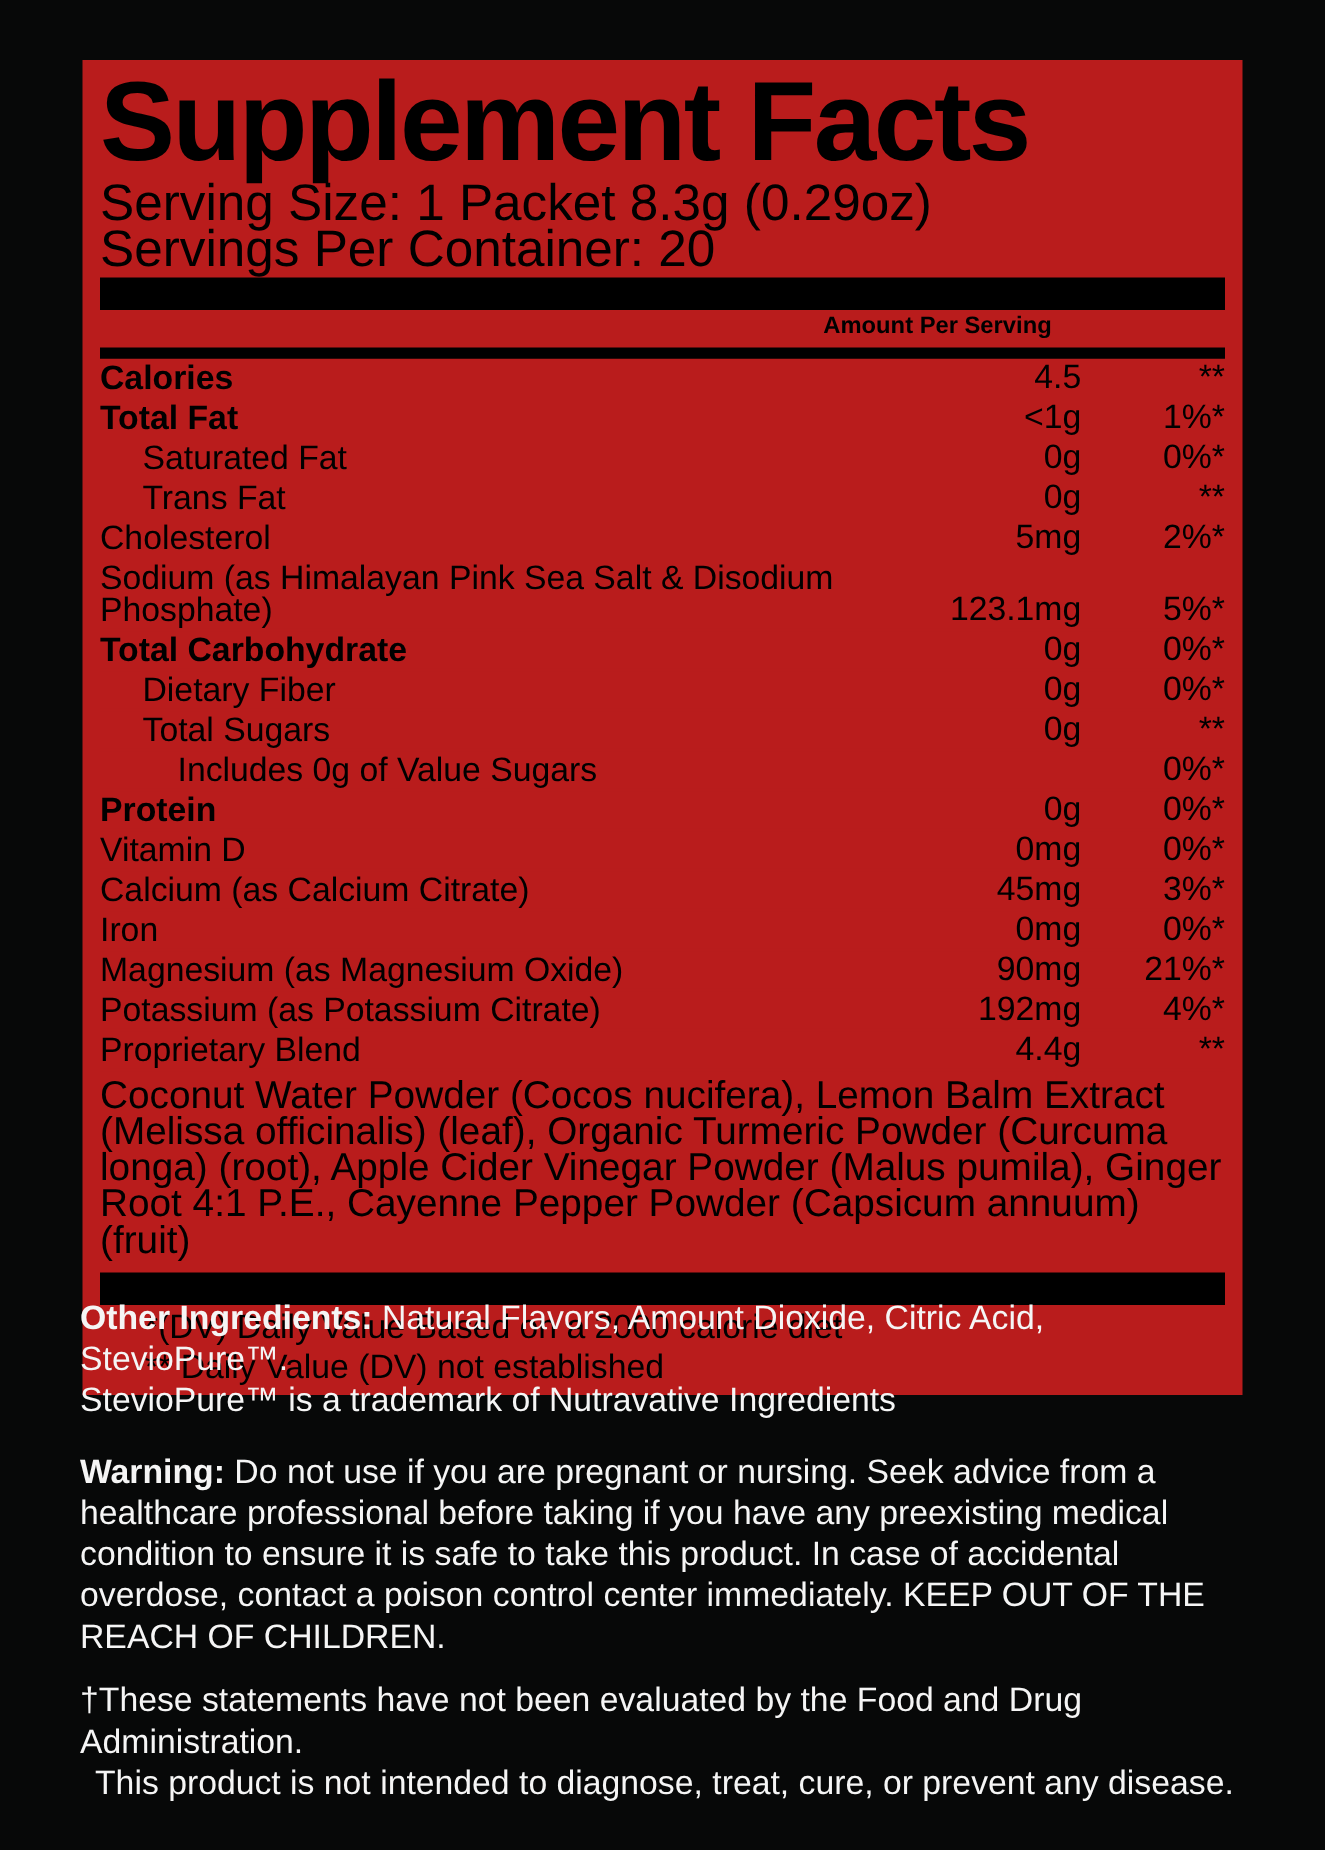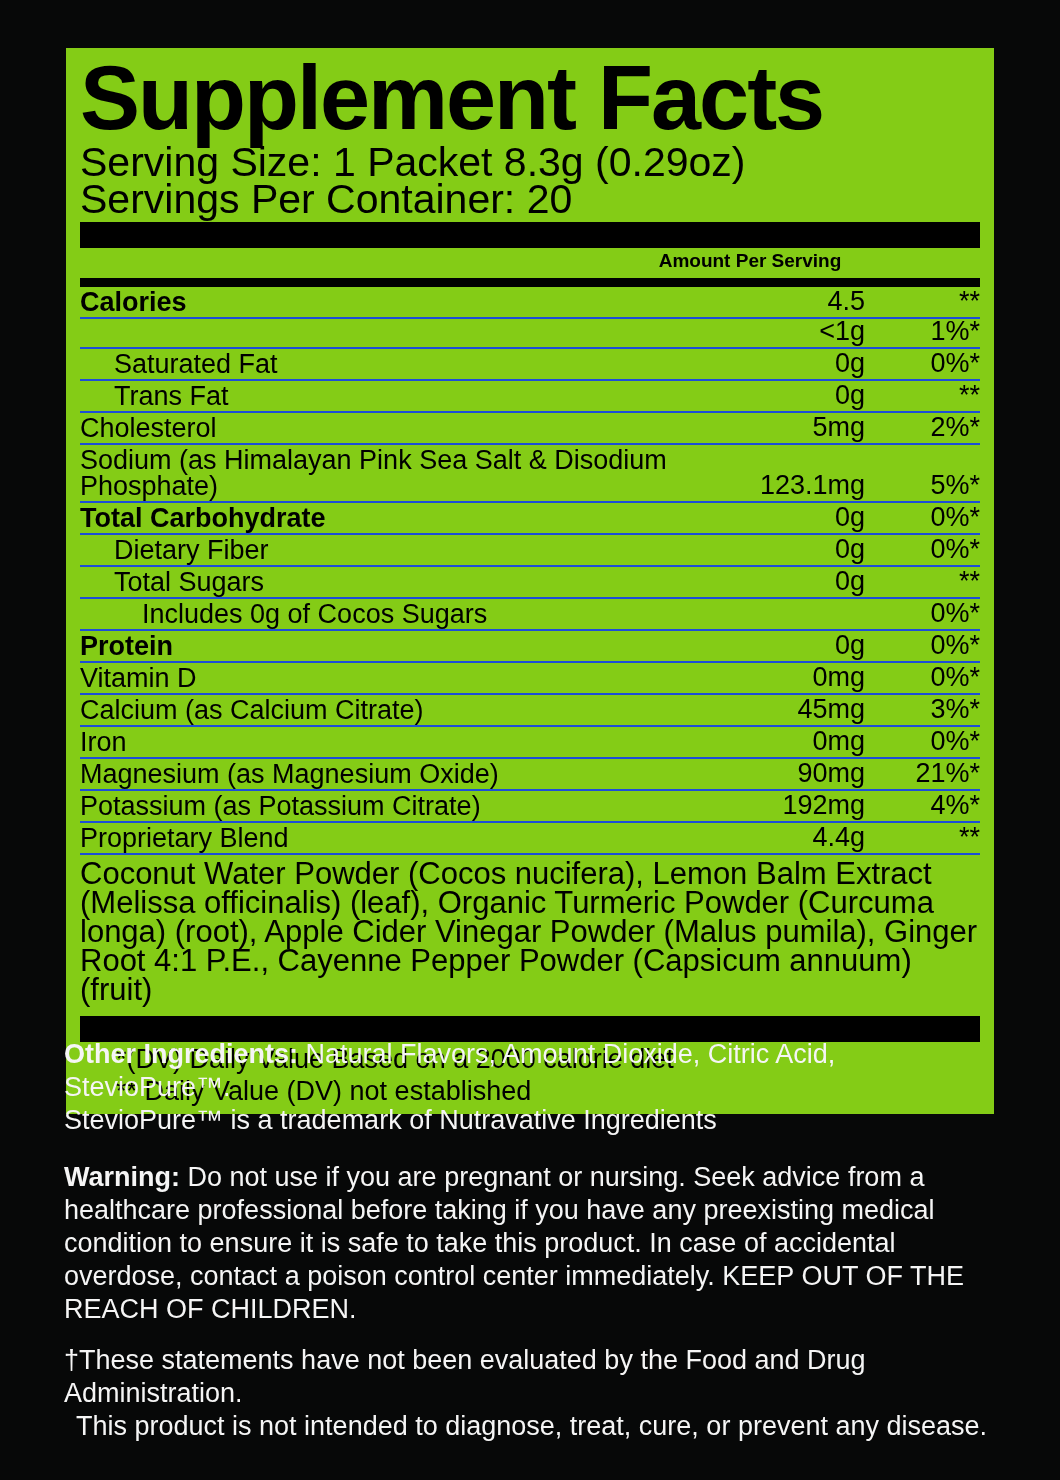--- a/index.html
+++ b/index.html
@@ -7,40 +7,40 @@
   body {
     background:#070808;
     font-family:"Liberation Sans", sans-serif;
     -webkit-font-smoothing:antialiased;
   }
   .wrap { position:relative; width:1060px; height:1480px; }
 
   
   .panel {
     position:absolute; left:66px; top:48px; width:928px;
-    background:#84cc16; color:#000;
+    background:#b91c1c; color:#000;
     padding:4px 14px 8px 14px;
   }
   .panel-title {
     font-size:90px; font-weight:bold; letter-spacing:-2px;
     line-height:92px; white-space:nowrap;
   }
   .serving-line { font-size:41px; line-height:37px; }
   .bar { background:#000; width:100%; }
   .bar.thick { height:26px; margin-top:4px; }
   .bar.med { height:9px; }
   .hdr-row { position:relative; height:30px; }
   .hdr-row span {
     position:absolute; left:560px; width:220px; top:2px;
     display:flex; justify-content:center; white-space:nowrap;
     font-weight:bold; font-size:19px;
   }
 
   .rows { width:100%; }
-  .row { position:relative; padding:2px 0 2px; border-bottom:2px solid #1d4ed8; min-height:30px; }
+  .row { position:relative; padding:2px 0 2px; border-bottom:2px solid #b91c1c; min-height:30px; }
   .row .name { display:block; width:700px; font-size:27px; line-height:26px; }
   .row.bold .name { font-weight:bold; }
   .row.indent1 .name { padding-left:34px; }
   .row.indent2 .name { padding-left:62px; }
   .row .amt {
     position:absolute; left:570px; bottom:3px; width:215px;
     text-align:right; font-size:27px; line-height:26px;
   }
   .row .dv {
     position:absolute; right:0; bottom:3px; width:150px;
@@ -80,20 +80,21 @@
 
     <div class="bar med"></div>
 
     <div class="rows" id="rows">
         <div class="row indent0 bold">
           <span class="name">Calories</span>
           <span class="amt">4.5</span>
           <span class="dv">**</span>
         </div>
         <div class="row indent0 bold">
+          <span class="name">Total Fat</span>
           <span class="amt">&lt;1g</span>
           <span class="dv">1%*</span>
         </div>
         <div class="row indent1">
           <span class="name">Saturated Fat</span>
           <span class="amt">0g</span>
           <span class="dv">0%*</span>
         </div>
         <div class="row indent1">
           <span class="name">Trans Fat</span>
@@ -119,21 +120,21 @@
           <span class="name">Dietary Fiber</span>
           <span class="amt">0g</span>
           <span class="dv">0%*</span>
         </div>
         <div class="row indent1">
           <span class="name">Total Sugars</span>
           <span class="amt">0g</span>
           <span class="dv">**</span>
         </div>
         <div class="row indent2">
-          <span class="name">Includes 0g of Cocos Sugars</span>
+          <span class="name">Includes 0g of Value Sugars</span>
           <span class="amt"></span>
           <span class="dv">0%*</span>
         </div>
         <div class="row indent0 bold">
           <span class="name">Protein</span>
           <span class="amt">0g</span>
           <span class="dv">0%*</span>
         </div>
         <div class="row indent0">
           <span class="name">Vitamin D</span>

